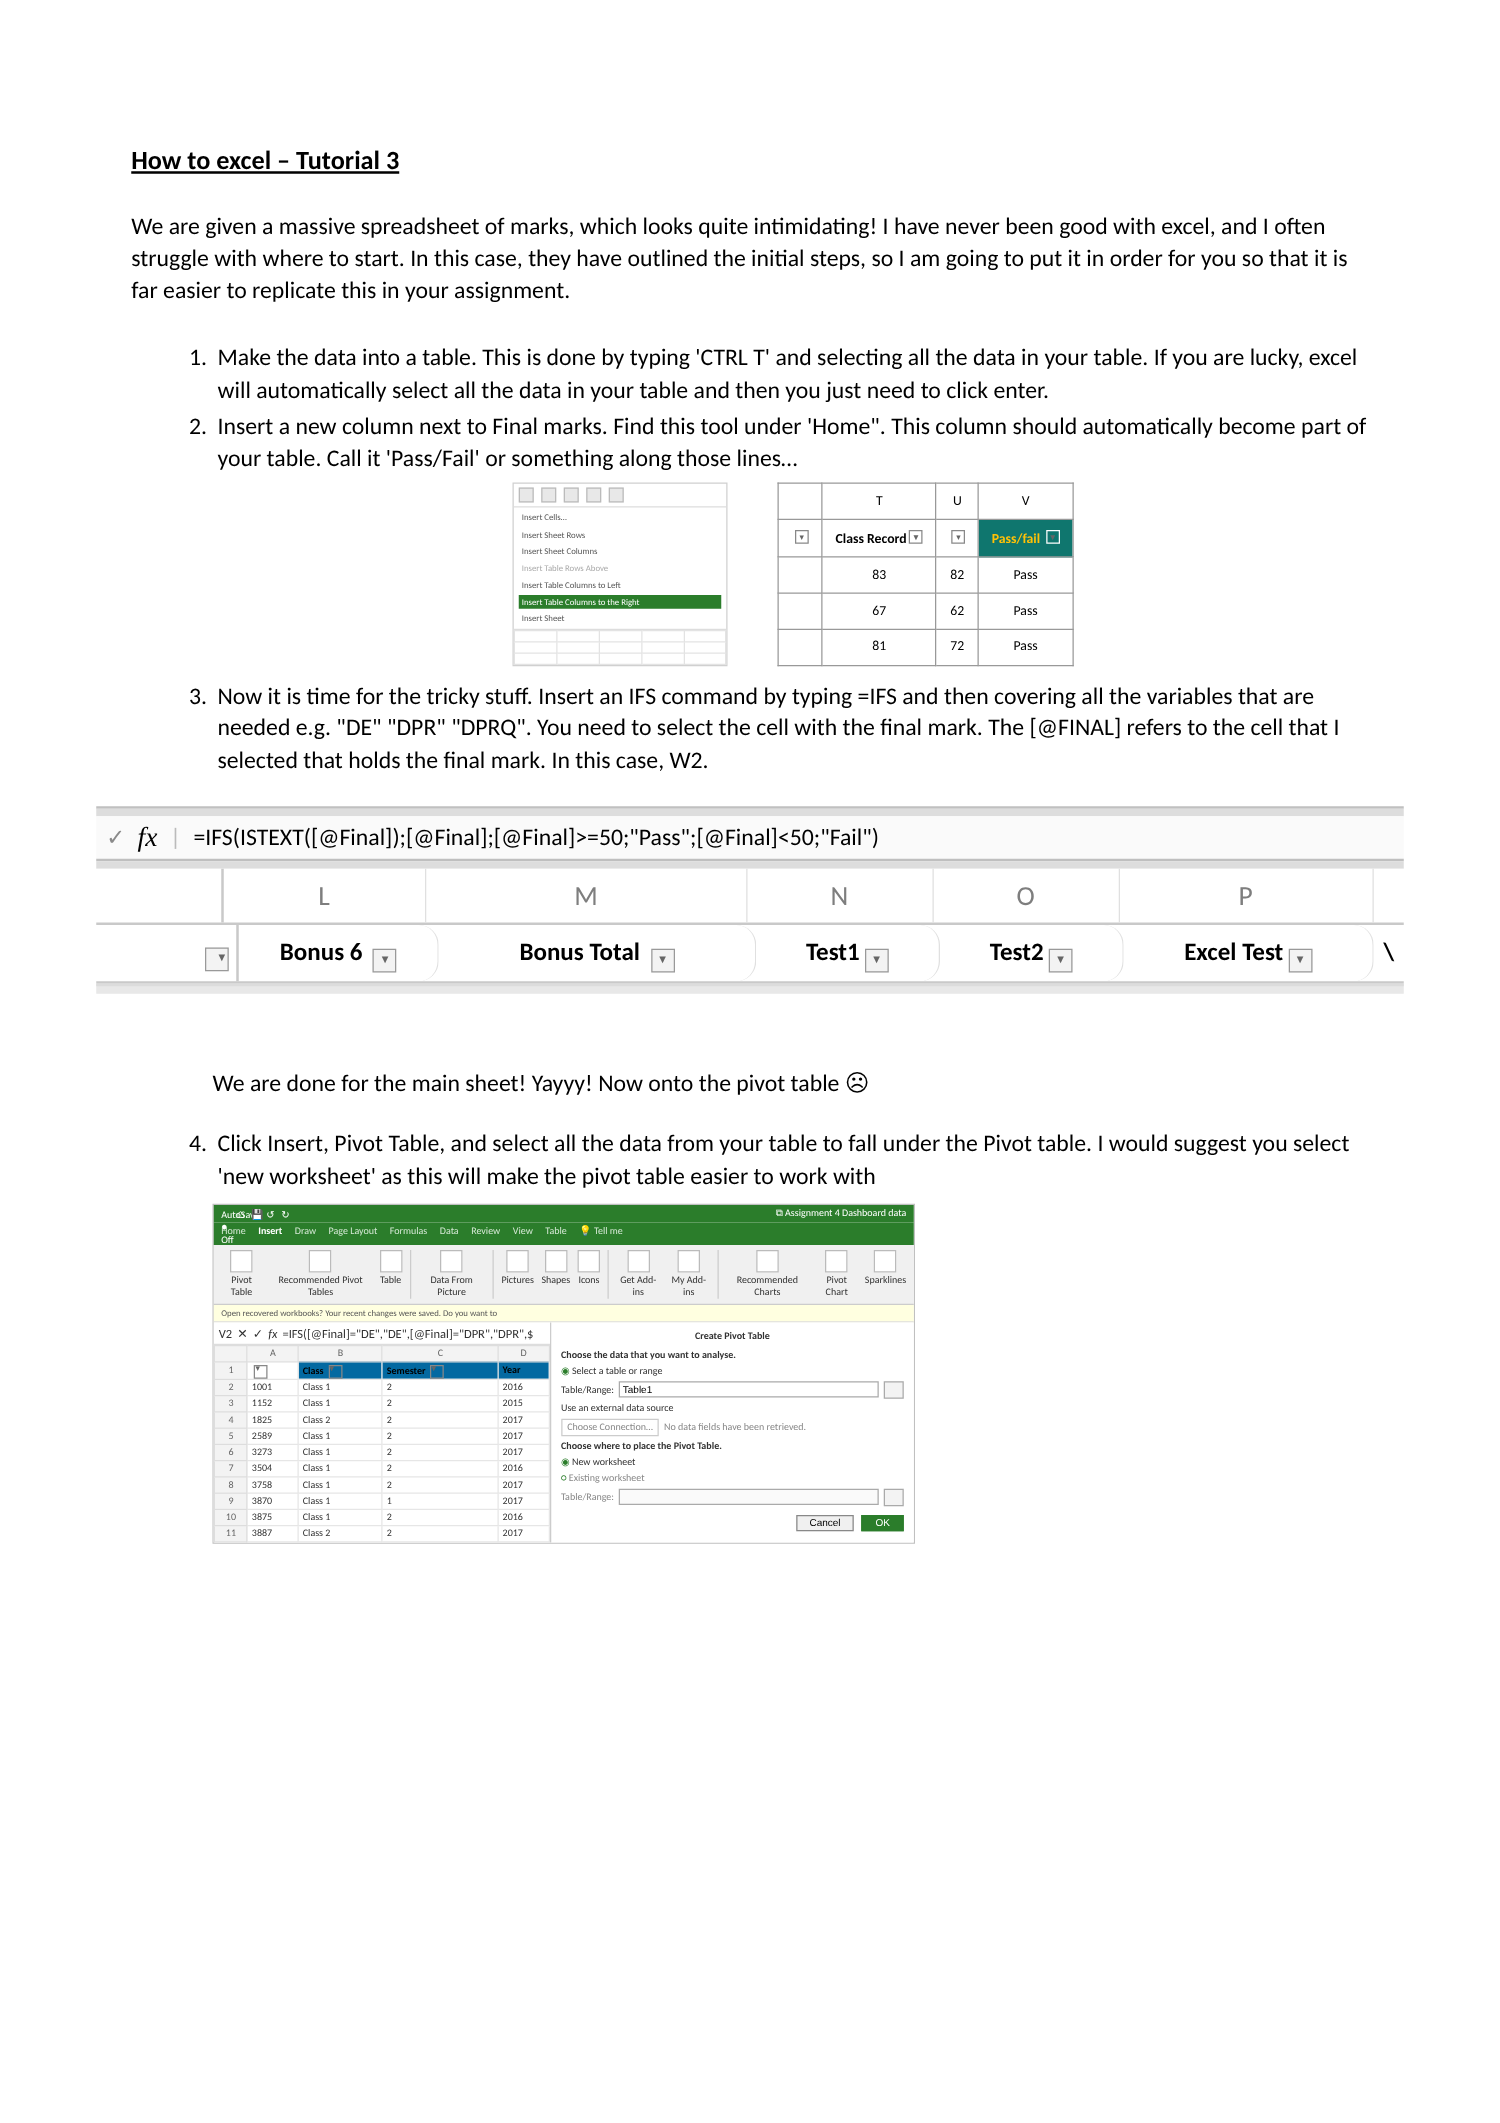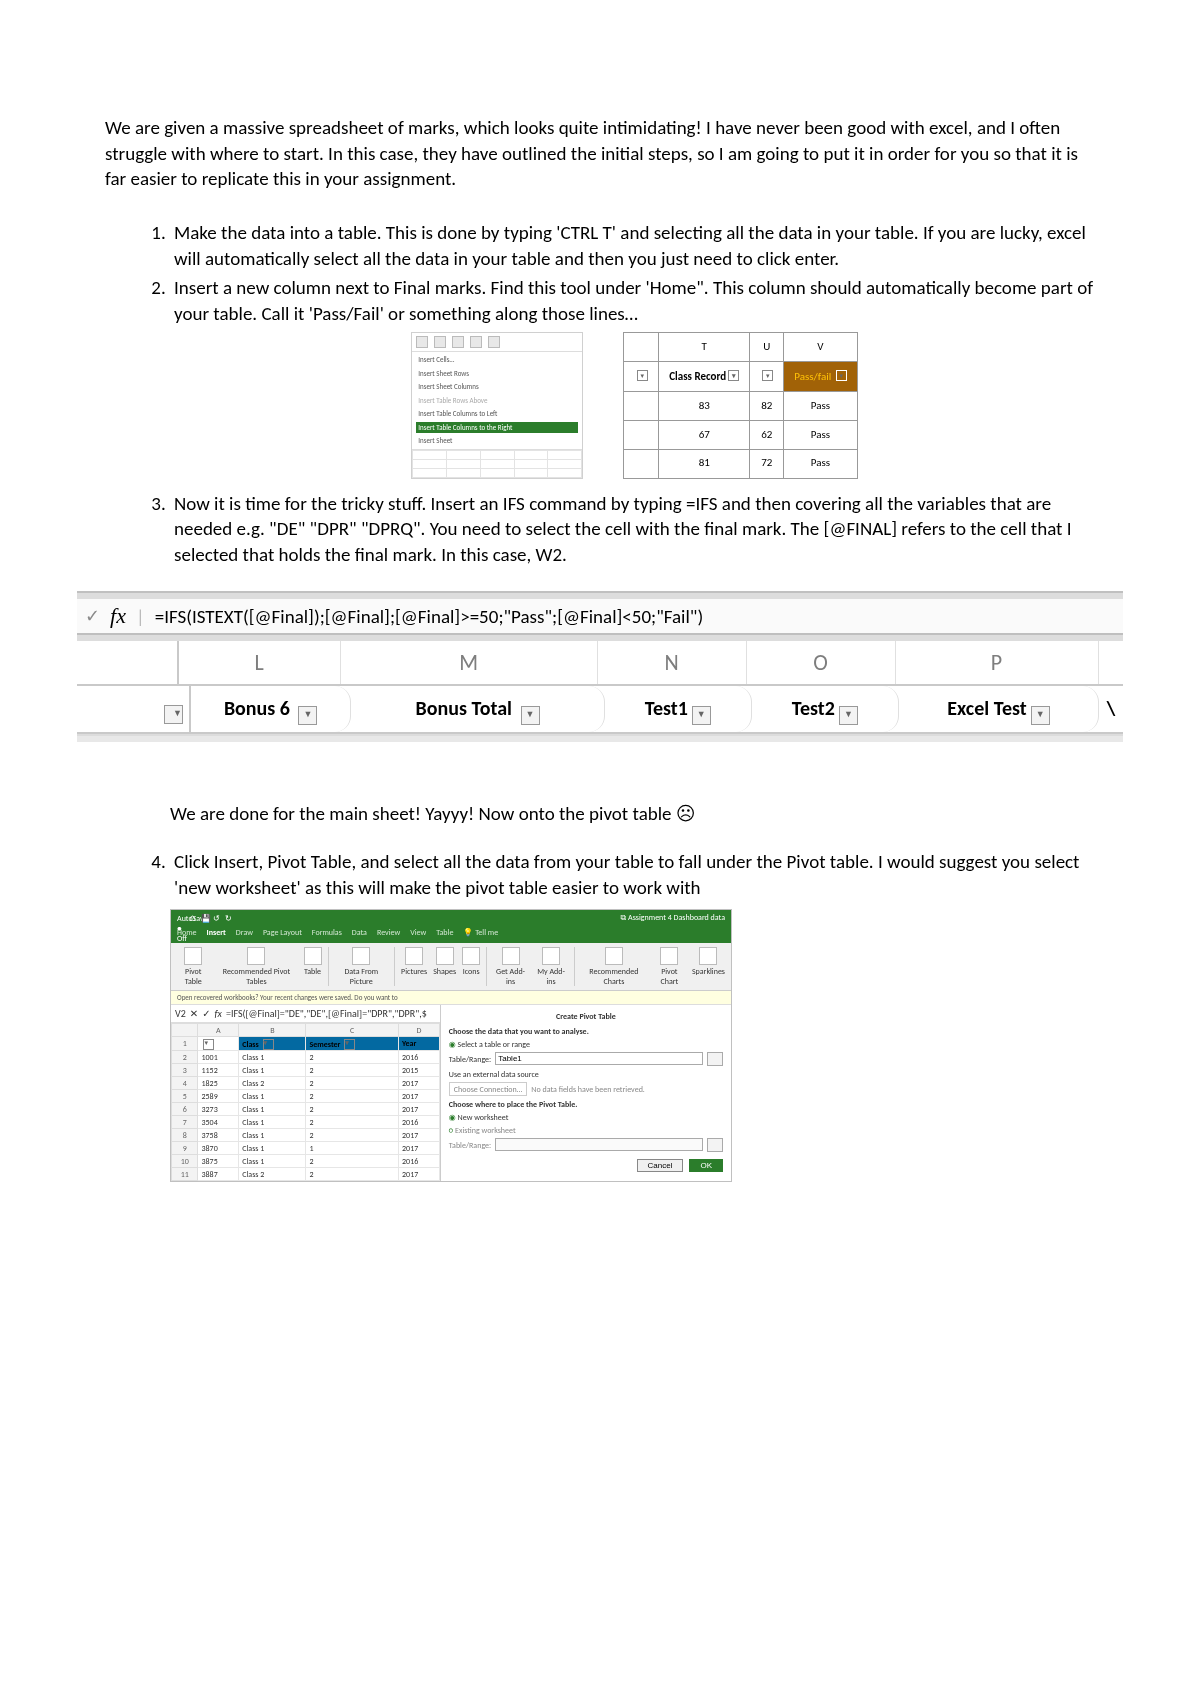--- a/index.html
+++ b/index.html
@@ -80,21 +80,21 @@
     border-collapse: collapse;
     background: #fff;
   }
   .minitable td, .minitable th {
     border: 1px solid #999;
     padding: 1px 10px;
     text-align: center;
   }
   .minitable .hdr { background: #fff; font-weight: normal; }
   .minitable .rec { font-weight: bold; }
-  .minitable .pfhdr { background: #a16207; color: #ffc107; font-weight: normal; }
+  .minitable .pfhdr { background: #0f766e; color: #ffc107; font-weight: bold; }
   .dd { display:inline-block; width:9px; height:9px; border:1px solid #888; margin-left:2px; position:relative; top:1px;}
   .dd::after{content:"▾"; font-size:7px; position:relative; top:-3px; color:#666;}
 
   
   .fx-block {
     margin: 24px -28px 8px -28px;
     border-top: 2px solid #c0c0c0;
   }
   .fx-strip {
     background: #dddddd;
@@ -250,20 +250,21 @@
     font-size:8px; padding:1px 10px; border:1px solid #888; background:#f0f0f0;
   }
   .pv-dialog button.ok { background:#2b7d2b; color:#fff; border-color:#2b7d2b;}
   .pv-dialog .muted { color:#888;}
 </style>
 </head>
 <body>
 
 <div class="page">
 
+  <h1>How to excel – Tutorial 3</h1>
 
   <p class="intro">We are given a massive spreadsheet of marks, which looks quite intimidating! I have never been good with excel, and I often struggle with where to start. In this case, they have outlined the initial steps, so I am going to put it in order for you so that it is far easier to replicate this in your assignment.</p>
 
   <ol class="steps">
     <li>Make the data into a table. This is done by typing 'CTRL T' and selecting all the data in your table. If you are lucky, excel will automatically select all the data in your table and then you just need to click enter.</li>
     <li>
       <span>Insert a new column next to Final marks. Find this tool under 'Home". This column should automatically become part of your table. Call it 'Pass/Fail' or something along those lines…</span>
 
       <div class="imgrow">
 

